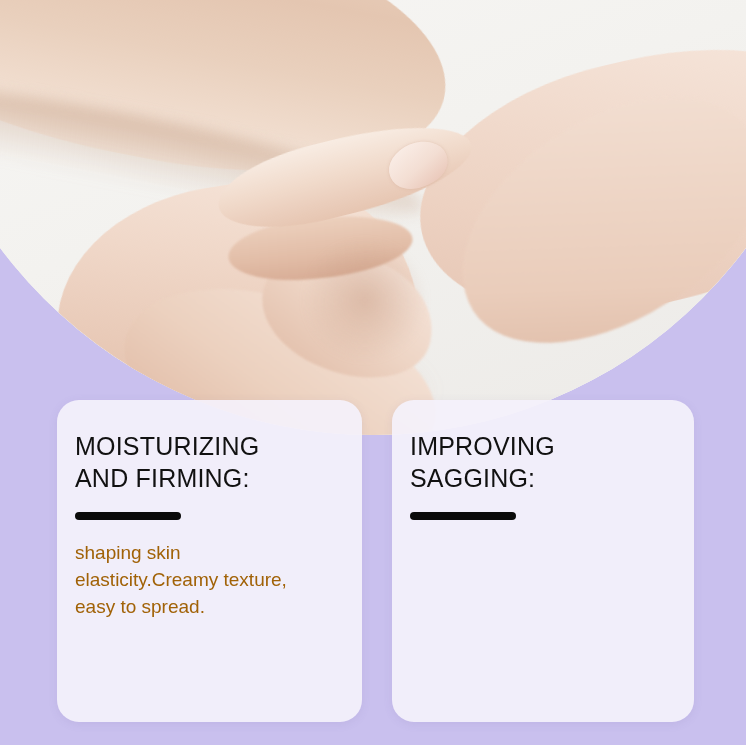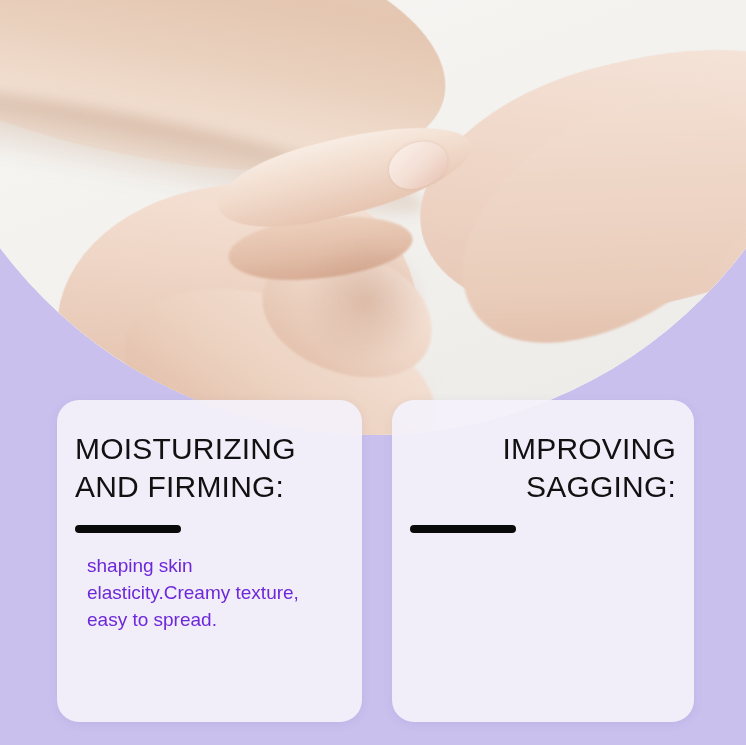--- a/index.html
+++ b/index.html
@@ -217,48 +217,48 @@
     position: absolute;
     top: 400px;
     height: 322px;
     border-radius: 22px;
     background: rgba(244, 241, 251, 0.93);
     box-shadow: 0 2px 10px rgba(110, 92, 160, 0.10);
     padding: 30px 18px 0 18px;
     box-sizing: border-box;
   }
   .card.left  { left: 57px;  width: 305px; }
-  .card.right { left: 392px; width: 302px; text-align: right; }
+  .card.right { left: 392px; width: 302px; }
 
   .card-title {
     margin: 0;
     font-family: "Liberation Sans", sans-serif;
-    font-size: 30px;
+    font-size: 25px;
     font-weight: 400;
     line-height: 1.28;
     letter-spacing: 0.2px;
     color: #111111;
     white-space: pre-line;
   }
 
   .rule {
     width: 106px;
     height: 8px;
     border-radius: 4px;
     background: #0a0a0a;
     margin: 18px 0 20px 0;
   }
 
   .card-body {
-    margin: 12px;
+    margin: 0;
     font-family: "Liberation Sans", sans-serif;
     font-size: 19px;
     font-weight: 400;
     line-height: 1.42;
-    color: #6d28d9;
+    color: #a16207;
     white-space: pre-line;
   }
 </style>
 </head>
 <body>
 
 <div id="poster">
 
   <div class="photo-circle">
     <div class="photo-inner">

